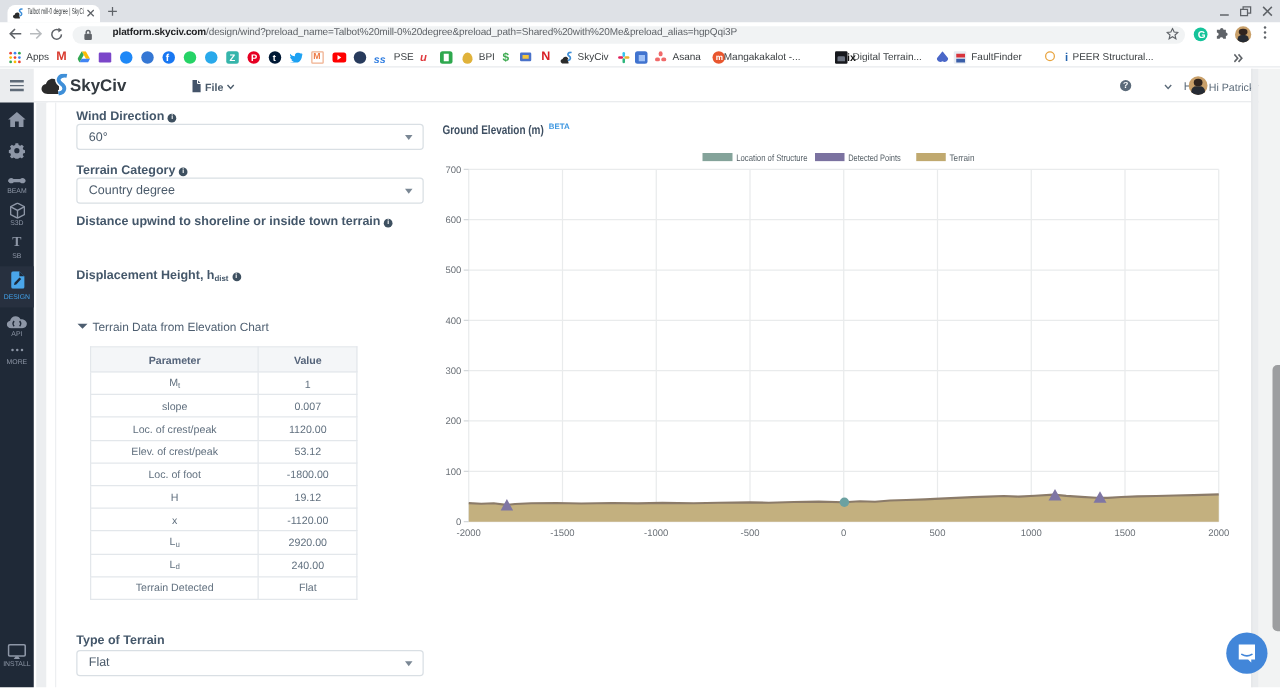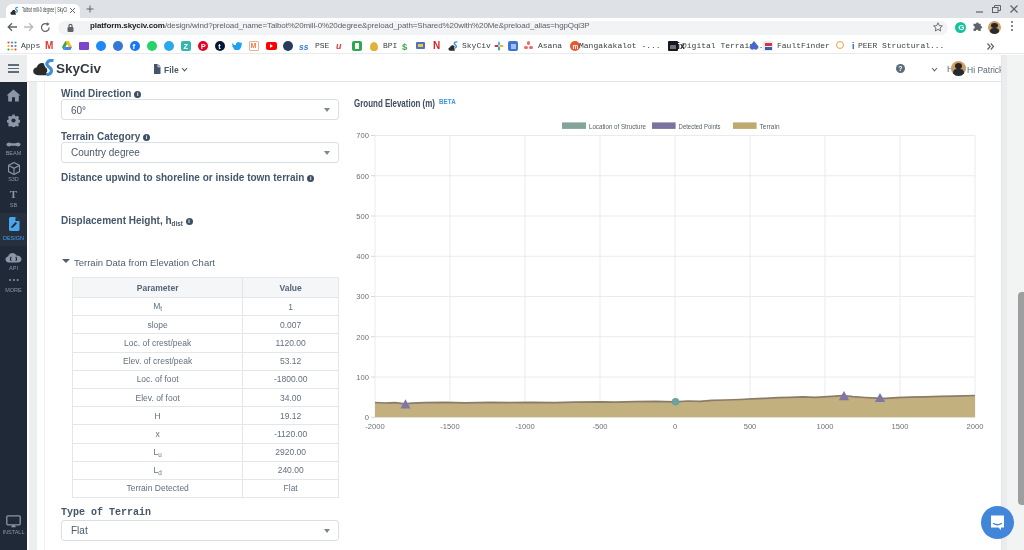--- a/index.html
+++ b/index.html
@@ -8,21 +8,21 @@
 #stage { position:relative; width:1024px; height:550px; }
 
 
 #tabstrip { left:0; top:0; width:1024px; height:18px; background:#dee1e6; }
 #tab { left:6px; top:4px; width:74px; height:14px; background:#fff; border-radius:6px 6px 0 0; }
 #toolbar { left:0; top:18px; width:1024px; height:19px; background:#fff; }
 #addr { left:58px; top:20.5px; width:890px; height:14px; background:#f1f3f4; border-radius:7px; }
 #url { left:77px; top:21px; font-size:8px; color:#5f6368; white-space:nowrap; letter-spacing:-0.1px;padding-left:13px; }
 #bookmarks { left:0; top:37px; width:1024px; height:17px; background:#fff; border-bottom:1px solid #e8eaed; }
 .bmc { position:absolute; top:41px; width:10px; height:10px; border-radius:50%; }
-.bmt { position:absolute; top:41px; font-size:8px; color:#3c4043; white-space:nowrap;font-family:Liberation Mono, monospace; }
+.bmt { position:absolute; top:41px; font-size:8px; color:#3c4043; white-space:nowrap; }
 
 
 #apphead { left:0; top:55px; width:1024px; height:27px; background:#fff; border-bottom:1px solid #e3e6e9; }
 #hamcell { left:0; top:55px; width:27px; height:27px; background:#ebedef; }
 .hamline { position:absolute; left:8px; width:11px; height:1.6px; background:#5f6b78; }
 
 
 #sidebar { left:0; top:82px; width:27px; height:468px; background:#1f2937; }
 .sblabel { position:absolute; width:27px; text-align:center; font-size:5.5px; color:#8d96a6; letter-spacing:0; }
 .sbactive { position:absolute; left:0; width:27px; background:#27303f; }
@@ -34,21 +34,21 @@
 
 
 .flabel { position:absolute; font-size:10px; font-weight:bold; color:#44576a; }
 .ibox { position:absolute; left:61px; width:278px; height:21px; border:1px solid #d9dfe4; border-radius:3px; background:#fff; font-size:10px; color:#4a5a6a; }
 .ival { position:absolute; left:9px; top:4.5px; font-size:10px; color:#4a5a6a; }
 .caret { position:absolute; right:8px; top:8px; width:0; height:0; border-left:3.5px solid transparent; border-right:3.5px solid transparent; border-top:4px solid #7a8794; }
 .suffix { position:absolute; right:0; top:0; width:24px; height:19px; border-left:1px solid #d9dfe4; text-align:center; line-height:19px; font-size:10px; color:#4a5a6a; }
 .info { display:inline-block; width:7px; height:7px; background:#3e5060; border-radius:50%; color:#fff; font-size:5.5px; text-align:center; line-height:7px; font-weight:bold; vertical-align:1px; }
 
 
-#ttable { left:72px; top:277px; width:267px; border-collapse:collapse; }
+#ttable { left:72px; top:277px; width:214px; border-collapse:collapse; }
 #ttable td { border:1px solid #e3e7eb; text-align:center; font-size:8.5px; color:#61707f; height:18.2px; padding:0; }
 #ttable tr.hd td { background:#f4f6f8; height:20px; font-weight:bold; color:#55647a; font-size:8.5px; }
 sub { font-size:6.3px; vertical-align:-1.5px; }
 
 
 #sbtrack { left:1007px; top:55px; width:17px; height:495px; background:#f2f3f3; }
 #sbthumb { left:1018px; top:292px; width:6px; height:213px; background:#9d9ea0; border-radius:4px 0 0 4px; }
 #chat { left:981px; top:506px; width:33px; height:33px; border-radius:50%; background:#4286d9; }
 </style>
 </head>
@@ -331,24 +331,20 @@
         </tr>
   <tr>
           <td>Elev. of crest/peak</td>
           <td>53.12</td>
         </tr>
   <tr>
           <td>Loc. of foot</td>
           <td>-1800.00</td>
         </tr>
   <tr>
-          <td>Elev. of foot</td>
-          <td>34.00</td>
-        </tr>
-  <tr>
           <td>H</td>
           <td>19.12</td>
         </tr>
   <tr>
           <td>x</td>
           <td>-1120.00</td>
         </tr>
   <tr>
           <td>L<sub>u</sub></td>
           <td>2920.00</td>
@@ -357,21 +353,21 @@
           <td>L<sub>d</sub></td>
           <td>240.00</td>
         </tr>
   <tr>
           <td>Terrain Detected</td>
           <td>Flat</td>
         </tr>
 </tbody>
     </table>
 
-<div class="flabel" style="left:61px;top:507px;font-family:Liberation Mono, monospace;">Type of Terrain</div>
+<div class="flabel" style="left:61px;top:507px;">Type of Terrain</div>
 <div class="ibox" style="top:519.5px;">
       <span class="ival">Flat</span>
       <span class="caret"></span>
     </div>
 
 <svg class="abs" style="left:354px;top:96px" width="120" height="16" viewBox="0 0 120 16">
       <text x="0" y="11" font-size="10" font-weight="bold" fill="#3d4e61" textLength="81" lengthAdjust="spacingAndGlyphs">Ground Elevation (m)</text>
       <text x="85" y="7.5" font-size="6.3" font-weight="bold" fill="#3c96e0">BETA</text>
     </svg>
 <svg class="abs" id="chartsvg" style="left:350px;top:112px" width="660" height="330" viewBox="0 0 660 330">

